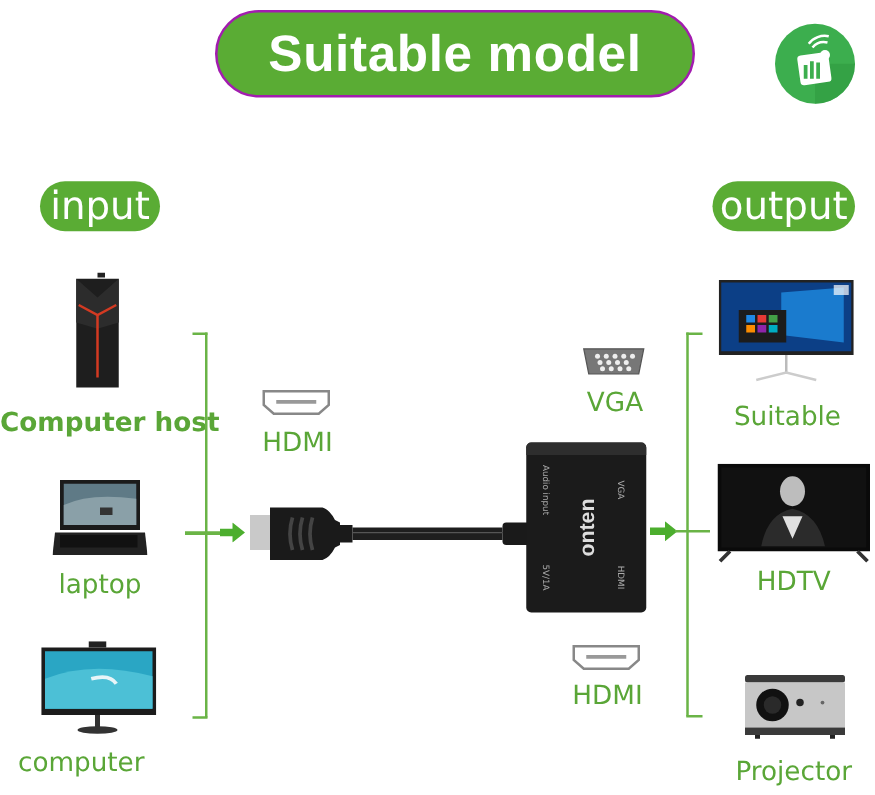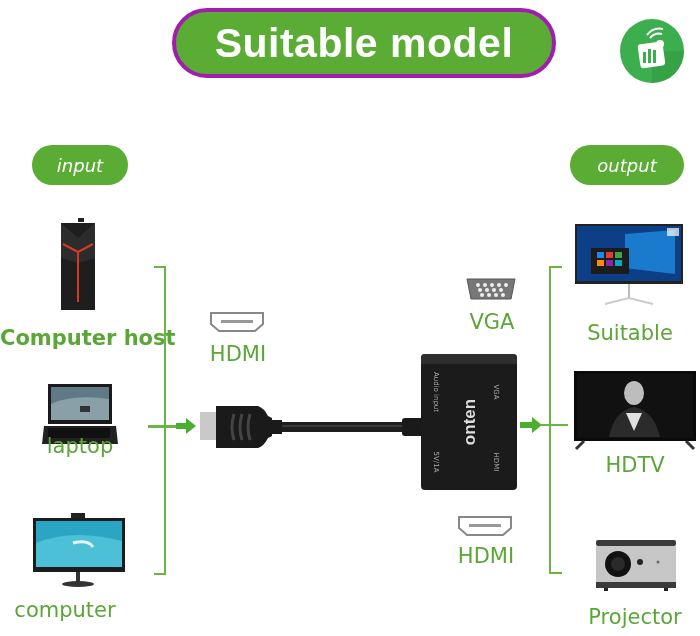--- a/index.html
+++ b/index.html
@@ -1,23 +1,23 @@
 <!DOCTYPE html>
 <html><head>
 <meta charset="utf-8">
 <style>
   html, body { margin: 0; padding: 0; background: #ffffff; }
   body { width: 700px; height: 636px; position: relative; overflow: hidden;
          font-family: "DejaVu Sans", sans-serif; }
   .abs { position: absolute; }
   .pill { position: absolute; background: #5aac34; color: #fff; border-radius: 999px;
           display: flex; align-items: center; justify-content: center; box-sizing: border-box; }
-  .title-pill { left: 172px; top: 8px; width: 384px; height: 70px; border: 4px solid #a21caf;
+  .title-pill { left: 172px; top: 8px; width: 384px; height: 70px; border: 2px solid #a21caf;
                 font-family: "Liberation Sans", sans-serif; font-weight: bold; font-size: 41px; letter-spacing: 0.5px; }
-  .sect-pill { height: 40px; font-size: 18px; font-family: "DejaVu Sans", sans-serif; font-style: italic; }
+  .sect-pill { height: 40px; font-size: 31px; font-family: "DejaVu Sans", sans-serif; }
   .lbl { position: absolute; color: #5aa637; font-size: 21px; white-space: nowrap;
          font-family: "DejaVu Sans", sans-serif; text-align: center; }
   .line { position: absolute; background: #6ab446; }
 </style>
 </head>
 <body>
 
 <div class="pill title-pill">
   <span>Suitable model</span>
 </div>
@@ -57,21 +57,21 @@
 <div class="abs" style="left:42px;top:384px;width:76px;height:62px;">
   <svg width="76" height="62" viewBox="0 0 76 62">
     <rect x="6" y="0" width="64" height="40" fill="#1a1a1a"></rect>
     <rect x="9" y="3" width="58" height="33" fill="#5f7a86"></rect>
     <path d="M9 20 Q30 10 67 15 L67 36 L9 36 Z" fill="#8aa0a8"></path>
     <rect x="38" y="22" width="10" height="6" fill="#333"></rect>
     <path d="M2 42 L74 42 L76 60 L0 60 Z" fill="#222"></path>
     <rect x="6" y="44" width="62" height="10" fill="#111"></rect>
   </svg>
 </div>
-<div class="lbl" style="left:30px;top:434px;width:100px;">laptop</div>
+<div class="lbl" style="left:30px;top:455px;width:100px;">laptop</div>
 
 <div class="abs" style="left:33px;top:513px;width:92px;height:76px;">
   <svg width="92" height="76" viewBox="0 0 92 76">
     <rect x="38" y="0" width="14" height="5" fill="#222"></rect>
     <rect x="0" y="5" width="92" height="54" fill="#1c1c1c"></rect>
     <rect x="3" y="8" width="86" height="46" fill="#2aa6c4"></rect>
     <path d="M3 30 Q40 15 89 28 L89 54 L3 54 Z" fill="#4cc0d6"></path>
     <path d="M40 30 Q55 26 60 34" stroke="#e8f5f8" stroke-width="3" fill="none"></path>
     <rect x="43" y="59" width="4" height="10" fill="#333"></rect>
     <ellipse cx="45" cy="71" rx="16" ry="3" fill="#333"></ellipse>

